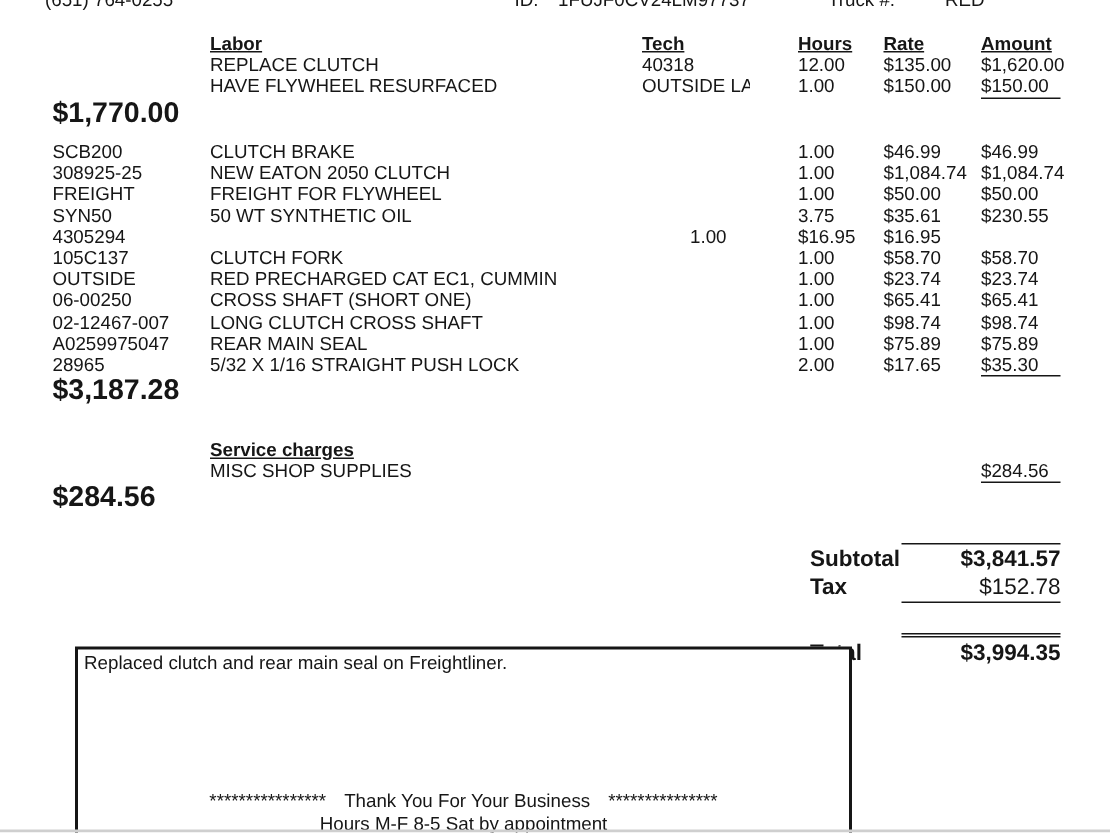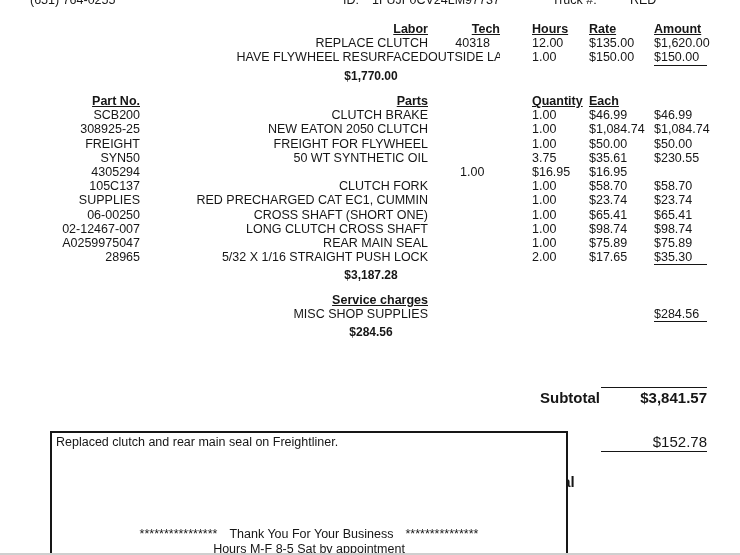--- a/index.html
+++ b/index.html
@@ -13,29 +13,29 @@
   .u { text-decoration:underline; }
 
   
   .toprow { position:absolute; top:-7px; left:0; width:740px; height:16px; line-height:14px; }
   .toprow span { position:absolute; white-space:nowrap; }
 
   
   .section { position:absolute; left:35px; width:672px; }
   .grid { display:grid; grid-template-columns:105px 288px 72px 57px 65px 85px; }
   .grid > span { white-space:nowrap; line-height:14.2px; }
-  .cl { text-align:right; }
+  .cl { text-align:left; }
   .cr { text-align:left;margin-left:32px; }
   .tech { overflow:hidden; padding-right:10px; box-sizing:border-box; }
   .rows .row:last-child .amt { border-bottom:1.4px solid #161616; }
-  .total-line { text-align:center; margin-top:2px; line-height:16px; font-size:12px; }
+  .total-line { text-align:left; margin-top:2px; line-height:16px; font-size:19px; }
 
   
   .totals { position:absolute; left:540px; top:362px; width:167px; font-size:15px; }
-  .trow { display:flex; justify-content:space-between; align-items:baseline; line-height:19px;margin-top:25px; }
+  .trow { display:flex; justify-content:space-between; align-items:baseline; line-height:19px; }
   .tval { display:inline-block; width:106px; text-align:right; }
   .line-top { border-top:1.5px solid #161616; }
   .line-bottom { border-bottom:1.5px solid #161616; }
   .trow-total { margin-top:20px; }
   .line-double { border-top:3px double #161616; padding-top:1px; }
 
   
   .notebox {
     position:absolute; left:50px; top:431px; width:518px; height:152px;
     border:2px solid #161616; box-sizing:border-box; background:#fff;
@@ -86,28 +86,20 @@
           <span class="cr">$150.00</span>
           <span class="cr amt">$150.00</span>
         </div>
       </div>
     <div class="total-line">
       <span class="b">$1,770.00</span>
     </div>
   </div>
 
   <div class="section" style="top:94px">
-    <div class="grid">
-      <span class="cl b u">Part No.</span>
-      <span class="cl b u">Parts</span>
-      <span class="cl"></span>
-      <span class="cr b u">Quantity</span>
-      <span class="cr b u">Each</span>
-      <span class="cr"></span>
-    </div>
     <div class="rows">
 
         <div class="grid row">
           <span class="cl">SCB200</span>
           <span class="cl">CLUTCH BRAKE</span>
           <span class="cl"></span>
           <span class="cr">1.00</span>
           <span class="cr">$46.99</span>
           <span class="cr amt">$46.99</span>
         </div>
@@ -150,21 +142,21 @@
         <div class="grid row">
           <span class="cl">105C137</span>
           <span class="cl">CLUTCH FORK</span>
           <span class="cl"></span>
           <span class="cr">1.00</span>
           <span class="cr">$58.70</span>
           <span class="cr amt">$58.70</span>
         </div>
 
         <div class="grid row">
-          <span class="cl">SUPPLIES</span>
+          <span class="cl">OUTSIDE</span>
           <span class="cl">RED PRECHARGED CAT EC1, CUMMIN</span>
           <span class="cl"></span>
           <span class="cr">1.00</span>
           <span class="cr">$23.74</span>
           <span class="cr amt">$23.74</span>
         </div>
 
         <div class="grid row">
           <span class="cl">06-00250</span>
           <span class="cl">CROSS SHAFT (SHORT ONE)</span>
@@ -235,20 +227,21 @@
     <div class="trow">
       <span class="b">Subtotal</span>
       <span class="tval b line-top">$3,841.57</span>
     </div>
     <div class="trow">
       <span class="b">Tax</span>
       <span class="tval line-bottom">$152.78</span>
     </div>
     <div class="trow trow-total">
       <span class="b">Total</span>
+      <span class="tval b line-double">$3,994.35</span>
     </div>
   </div>
 
   <div class="notebox">
     <div class="note-text">Replaced clutch and rear main seal on Freightliner.</div>
     <div class="note-footer">
       <div>
         <span>****************</span><span class="thanks">Thank You For Your Business</span><span>***************</span>
       </div>
       <div>Hours M-F 8-5 Sat by appointment</div>

